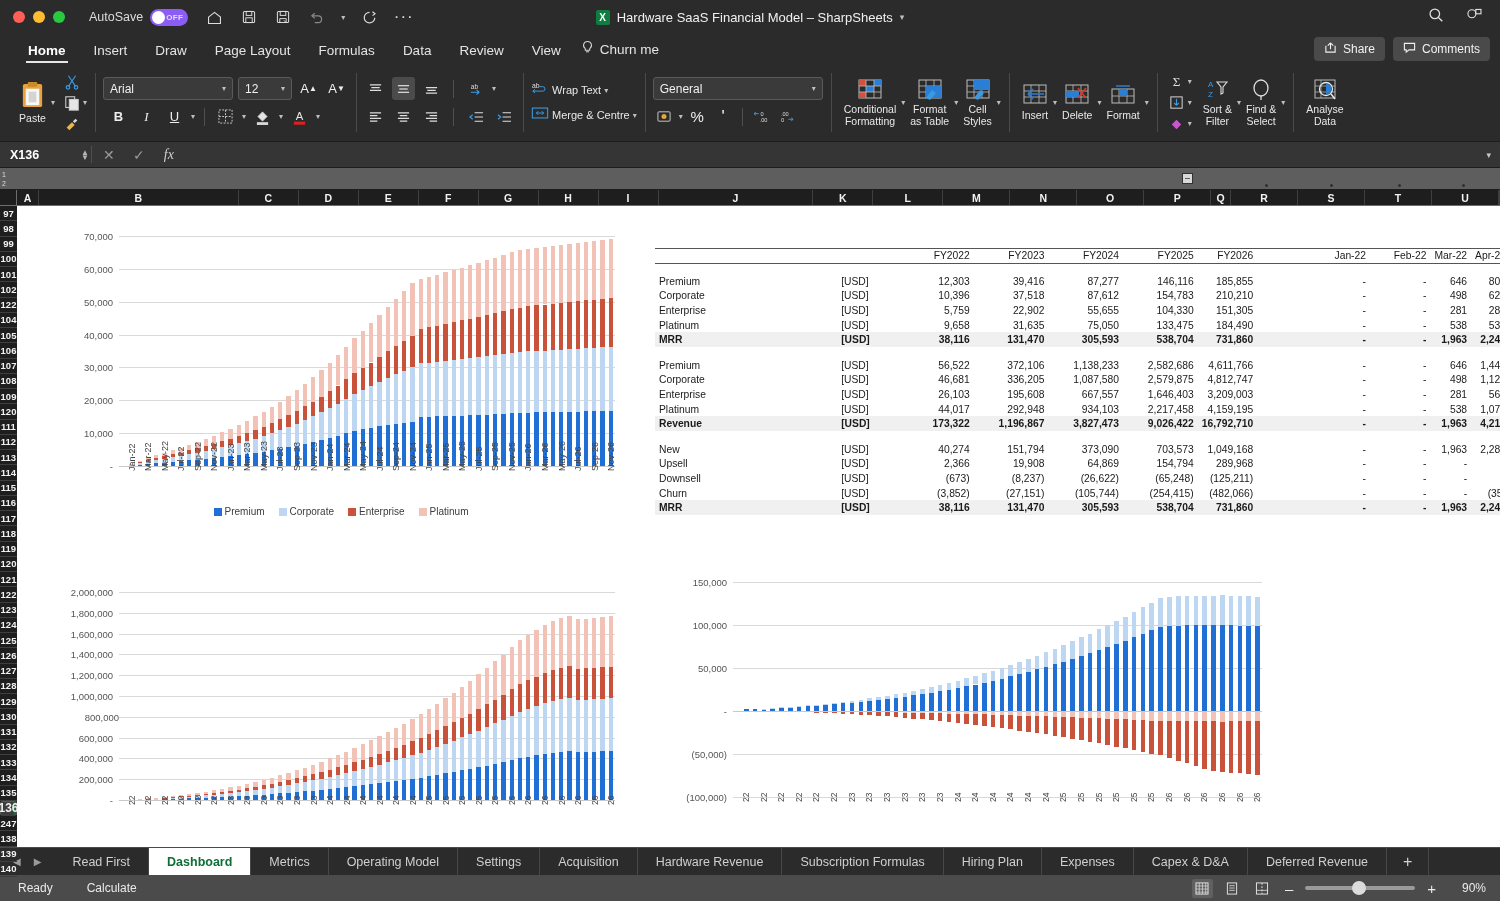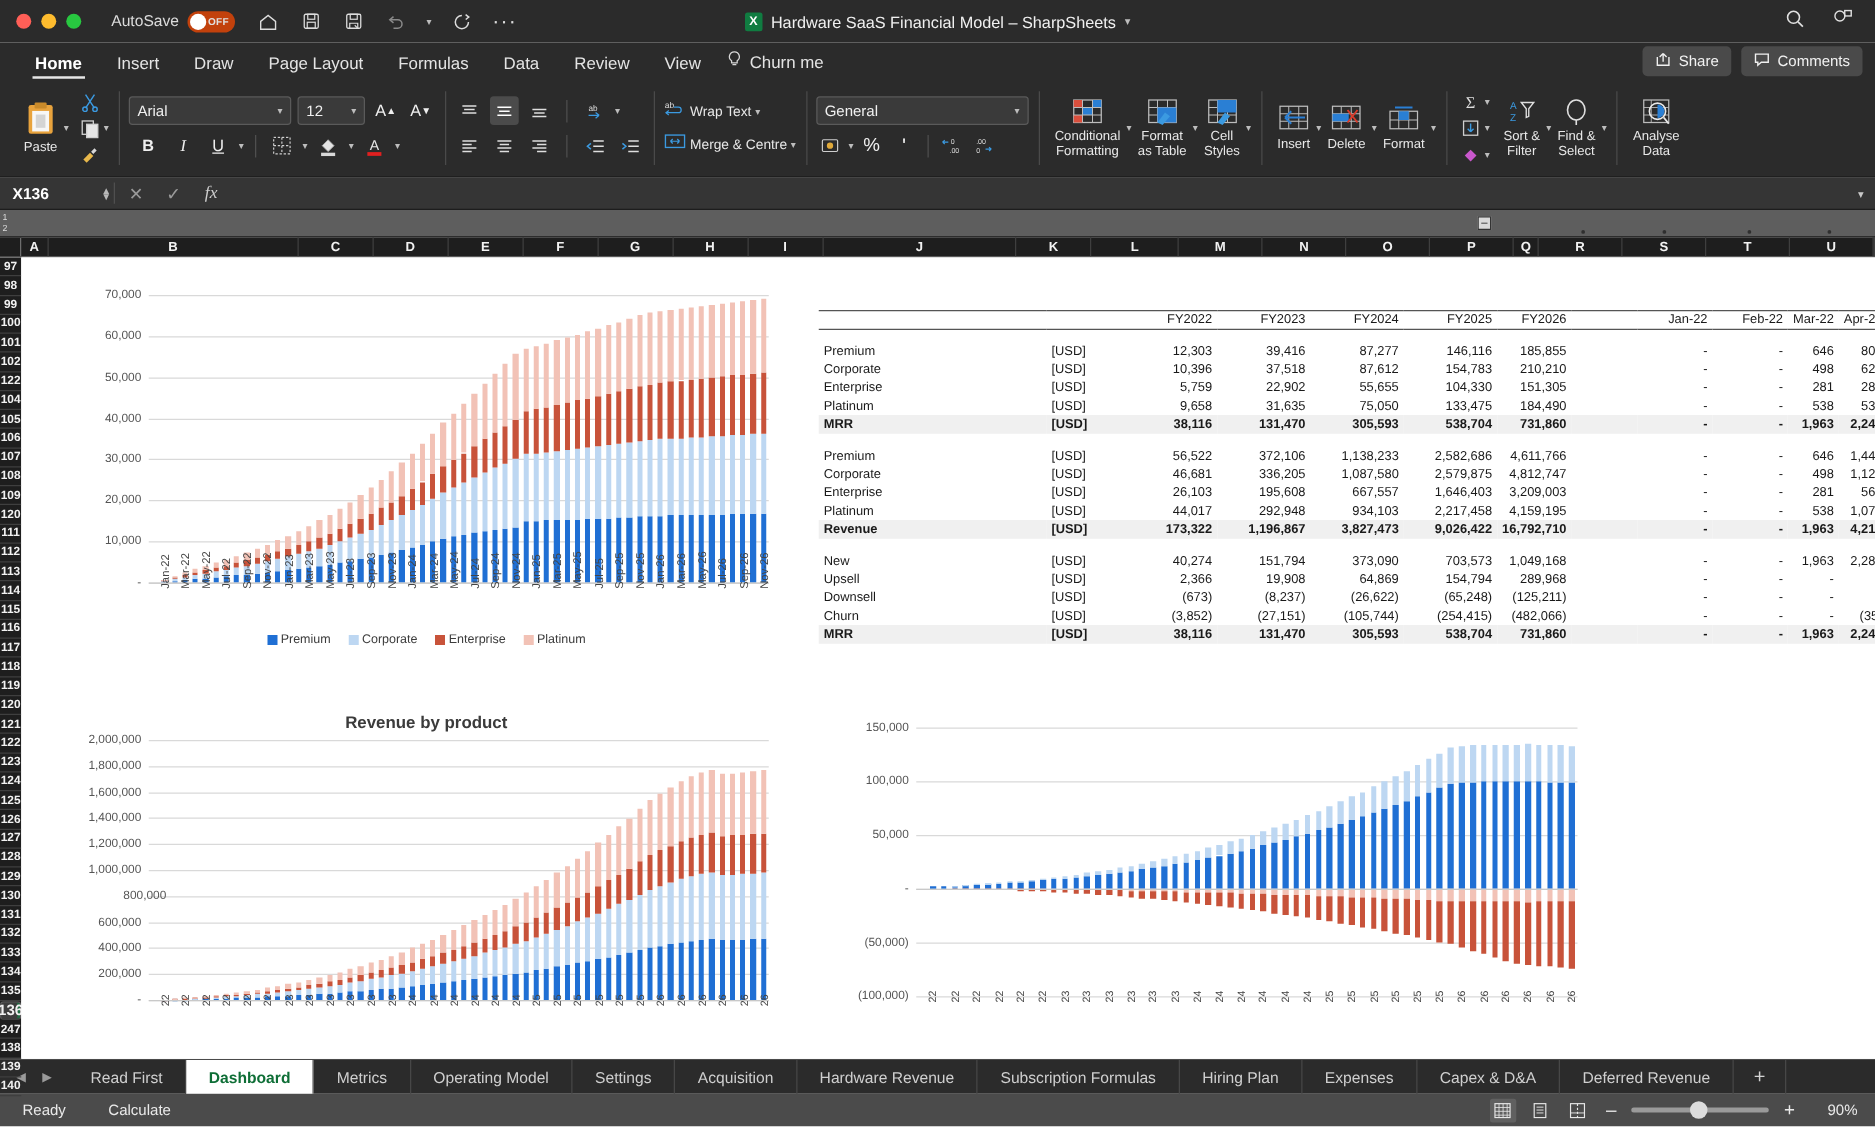--- a/index.html
+++ b/index.html
@@ -13,21 +13,21 @@
   
   .titlebar{
     height:34px; background:#2b2b2b; display:flex; align-items:center;
     position:relative; color:#e8e8e8;
   }
   .traffic{ display:flex; gap:8px; padding-left:13px; align-items:center;}
   .dot{width:12px;height:12px;border-radius:50%;}
   .dot.r{background:#ff5f57;} .dot.y{background:#febc2e;} .dot.g{background:#28c840;}
   .autosave{ display:flex; align-items:center; gap:7px; margin-left:24px; font-size:12.5px; color:#dcdcdc;}
   .toggle{
-    width:38px;height:17px;border-radius:9px;background:#c2410c;position:relative;display:flex;align-items:center;
+    width:38px;height:17px;border-radius:9px;background:#8b5cf6;position:relative;display:flex;align-items:center;
   }
   .toggle .knob{width:13px;height:13px;border-radius:50%;background:#fff;position:absolute;left:2px;}
   .toggle .off{position:absolute;right:5px;font-size:8px;font-weight:bold;color:#e0e0e0;letter-spacing:.3px;}
   .qat{ display:flex; align-items:center; gap:15px; margin-left:17px;}
   .qat .ic{ width:19px;height:19px;display:flex;align-items:center;justify-content:center; cursor:pointer;}
   .qat .ic svg{display:block;}
   .title-center{
     position:absolute; left:0; right:0; text-align:center; font-size:13px; color:#f0f0f0;
     display:flex; align-items:center; justify-content:center; gap:7px; pointer-events:none;
   }
@@ -1382,32 +1382,31 @@
               <td class="num">-</td>
               <td class="num">-</td>
               <td class="num">1,963</td>
               <td class="num">2,249</td>
             </tr>
           </tbody>
         </table>
     </div>
 
     <div class="chart" id="chart1" style="left:14px; top:358px; width:620px; height:283px;">
-      <div class="chart-title" style="font-size:13.5px; padding-top:6px;">Revenue by product</div>
       <div class="plot" id="plot1" style="left:88px; top:28px; right:36px; height:208px;">
           <div class="gridline" style="top: 208px;"></div>
           <div class="ytick" style="top: 208px; right: 502px;">-</div>
           <div class="gridline" style="top: 187.2px;"></div>
           <div class="ytick" style="top: 187.2px; right: 502px;">200,000</div>
           <div class="gridline" style="top: 166.4px;"></div>
           <div class="ytick" style="top: 166.4px; right: 502px;">400,000</div>
           <div class="gridline" style="top: 145.6px;"></div>
           <div class="ytick" style="top: 145.6px; right: 502px;">600,000</div>
           <div class="gridline" style="top: 124.8px;"></div>
-          <div class="ytick" style="top: 124.8px; right: 482px;">800,000</div>
+          <div class="ytick" style="top: 124.8px; right: 496px;">800,000</div>
           <div class="gridline" style="top: 104px;"></div>
           <div class="ytick" style="top: 104px; right: 502px;">1,000,000</div>
           <div class="gridline" style="top: 83.2px;"></div>
           <div class="ytick" style="top: 83.2px; right: 502px;">1,200,000</div>
           <div class="gridline" style="top: 62.4px;"></div>
           <div class="ytick" style="top: 62.4px; right: 502px;">1,400,000</div>
           <div class="gridline" style="top: 41.6px;"></div>
           <div class="ytick" style="top: 41.6px; right: 502px;">1,600,000</div>
           <div class="gridline" style="top: 20.8px;"></div>
           <div class="ytick" style="top: 20.8px; right: 502px;">1,800,000</div>

